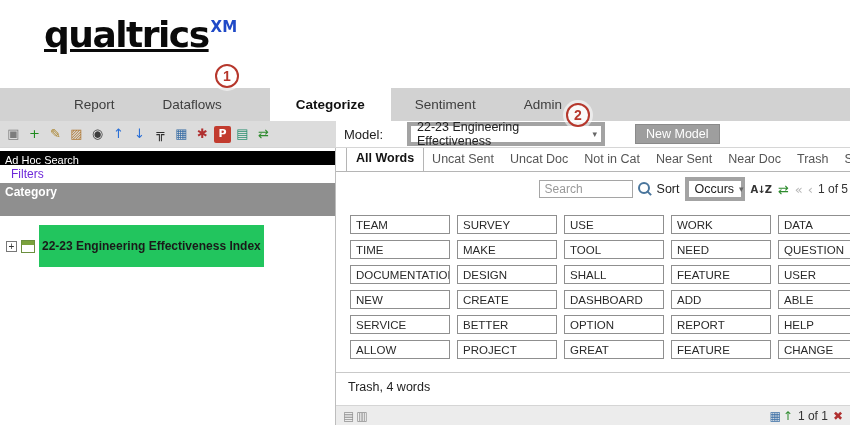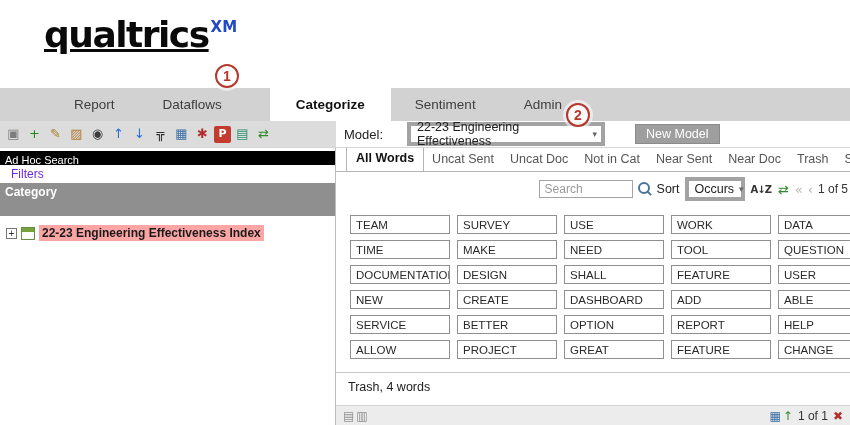--- a/index.html
+++ b/index.html
@@ -35,21 +35,21 @@
   .bodyrow { display: flex; height: 277px; }
   .sidebar { width: 336px; flex: 0 0 auto; border-right: 1px solid #bdbdbd; background: #fff; }
   .adhoc { background: #000000; color: #fff; font-size: 11px; height: 14px; line-height: 18px; padding-left: 5px; margin-top: 3px; }
   .filters { font-size: 12px; height: 18px; line-height: 18px; padding-left: 11px; color: #6d28d9; cursor: pointer; }
   .cathdr { background: #8f8f8f; color: #fff; font-weight: bold; font-size: 12px; height: 33px; line-height: 18px; padding-left: 5px; }
   .tree { display: flex; align-items: center; gap: 4px; padding: 9px 0 0 6px; }
   .expander { width: 11px; height: 11px; border: 1px solid #777; background: #fff; font-size: 10px; line-height: 9px;
               text-align: center; color: #333; flex: 0 0 auto; cursor: pointer; }
   .nodeicon { width: 14px; height: 13px; border: 1px solid #6b8f3e; background: #fff; position: relative; flex: 0 0 auto; }
   .nodeicon::before { content: ""; position: absolute; left: 0; top: 0; right: 0; height: 4px; background: #7aa23c; }
-  .treelabel { font-weight: bold; font-size: 12px; color: #1a1a1a; background: #fca5a5; padding: 1px 3px; white-space: nowrap; }
+  .treelabel { font-weight: bold; font-size: 12px; color: #1a1a1a; background: #22c55e; padding: 14px 3px; white-space: nowrap; }
   
   .content { flex: 1; display: flex; flex-direction: column; min-width: 0; background: #fff; }
   .ctabs { display: flex; align-items: flex-end; height: 24px; border-bottom: 1px solid #b5b5b5; padding-left: 10px;
            font-size: 12.5px; color: #555; overflow: hidden; white-space: nowrap; }
   .ctab { padding: 4px 8px 5px; cursor: pointer; flex: 0 0 auto; }
   .ctab.active { border: 1px solid #b5b5b5; border-bottom: 1px solid #fff; background: #fff; color: #111;
                  font-weight: bold; margin-bottom: -1px; padding: 4px 9px 6px; }
   .controls { display: flex; align-items: center; justify-content: flex-end; padding: 5px 2px 0 0; gap: 5px;
               font-size: 12.5px; color: #222; overflow: hidden; }
   .searchbox { width: 94px; height: 18px; border: 1px solid #a5a5a5; font-size: 12px; padding: 0 5px;
@@ -168,22 +168,22 @@
       </div>
 
       <div class="grid">
           <button class="word">TEAM</button>
           <button class="word">SURVEY</button>
           <button class="word">USE</button>
           <button class="word">WORK</button>
           <button class="word">DATA</button>
           <button class="word">TIME</button>
           <button class="word">MAKE</button>
+          <button class="word">TOOL</button>
           <button class="word">NEED</button>
-          <button class="word">TOOL</button>
           <button class="word">QUESTION</button>
           <button class="word">DOCUMENTATION</button>
           <button class="word">DESIGN</button>
           <button class="word">SHALL</button>
           <button class="word">FEATURE</button>
           <button class="word">USER</button>
           <button class="word">NEW</button>
           <button class="word">CREATE</button>
           <button class="word">DASHBOARD</button>
           <button class="word">ADD</button>

